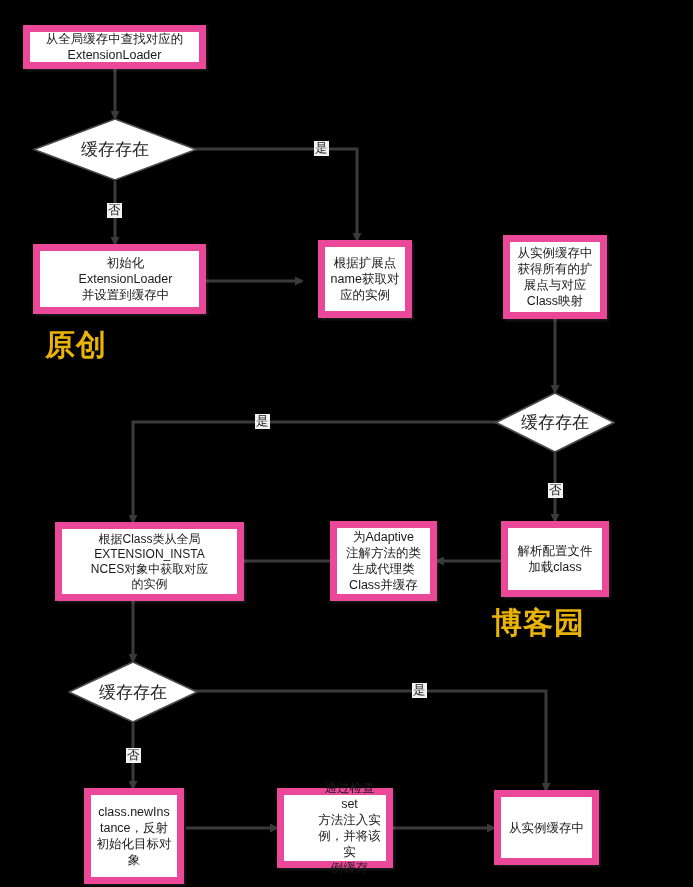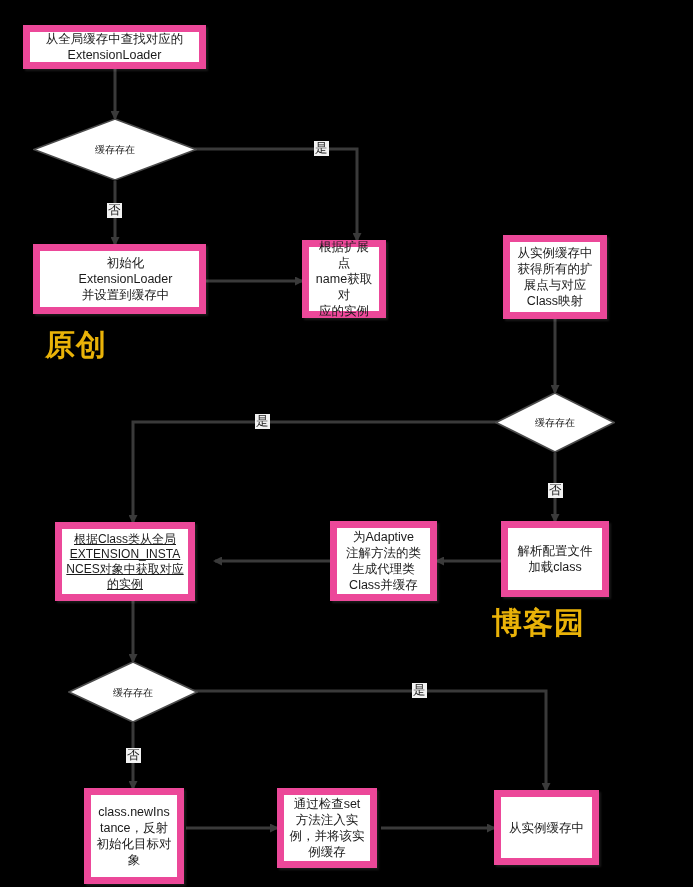--- a/index.html
+++ b/index.html
@@ -37,21 +37,21 @@
     background:transparent;
     border:none;
     box-shadow:none;
     display:flex;align-items:center;justify-content:center;
   }
   .diamond .dia-shape{
     position:absolute;left:0;top:0;width:100%;height:100%;
   }
   .diamond span{
     position:relative;z-index:2;
-    font-size:10px;line-height:15px;color:#1a1a1a;
+    font-size:17px;line-height:15px;color:#1a1a1a;
     white-space:nowrap;
   }
 
   
   .edge-label{
     position:absolute;
     background:#f2f2f2;
     color:#1a1a1a;
     font-size:12.5px;
     line-height:15px;
@@ -129,41 +129,41 @@
     </svg>
     <span>缓存存在</span>
   </div>
 
   <div class="node" style="left:33px;top:244px;width:173px;height:70px;padding-left:12px;">
     <span>初始化
 ExtensionLoader
 并设置到缓存中</span>
   </div>
 
-  <div class="node" style="left:302px;top:240px;width:84px;height:78px;">
+  <div class="node" style="left:318px;top:240px;width:94px;height:78px;">
     <span>根据扩展点
 name获取对
 应的实例</span>
   </div>
 
   <div class="node" style="left:503px;top:235px;width:104px;height:84px;">
     <span>从实例缓存中
 获得所有的扩
 展点与对应
 Class映射</span>
   </div>
 
   <div class="diamond" style="left:495px;top:392px;width:120px;height:61px;">
     <svg class="dia-shape" viewBox="0 0 120 61" preserveAspectRatio="none">
       <polygon points="60,1 119,30.5 60,60 1,30.5" fill="#ffffff" stroke="#4b4b4b" stroke-width="1.6"></polygon>
     </svg>
     <span>缓存存在</span>
   </div>
 
-  <div class="node" style="left:55px;top:522px;width:140px;height:79px;font-size:12px;line-height:15px;text-decoration:underline;">
+  <div class="node" style="left:55px;top:522px;width:189px;height:79px;font-size:12px;line-height:15px;">
     <span>根据Class类从全局
 EXTENSION_INSTA
 NCES对象中获取对应
 的实例</span>
   </div>
 
   <div class="node" style="left:330px;top:521px;width:107px;height:80px;">
     <span>为Adaptive
 注解方法的类
 生成代理类
@@ -182,21 +182,21 @@
     <span>缓存存在</span>
   </div>
 
   <div class="node" style="left:84px;top:788px;width:100px;height:96px;">
     <span>class.newIns
 tance，反射
 初始化目标对
 象</span>
   </div>
 
-  <div class="node" style="left:277px;top:788px;width:100px;height:80px;">
+  <div class="node" style="left:277px;top:788px;width:116px;height:80px;padding-left:29px;">
     <span>通过检查set
 方法注入实
 例，并将该实
 例缓存</span>
   </div>
 
   <div class="node" style="left:494px;top:790px;width:105px;height:75px;">
     <span>从实例缓存中</span>
   </div>
 

